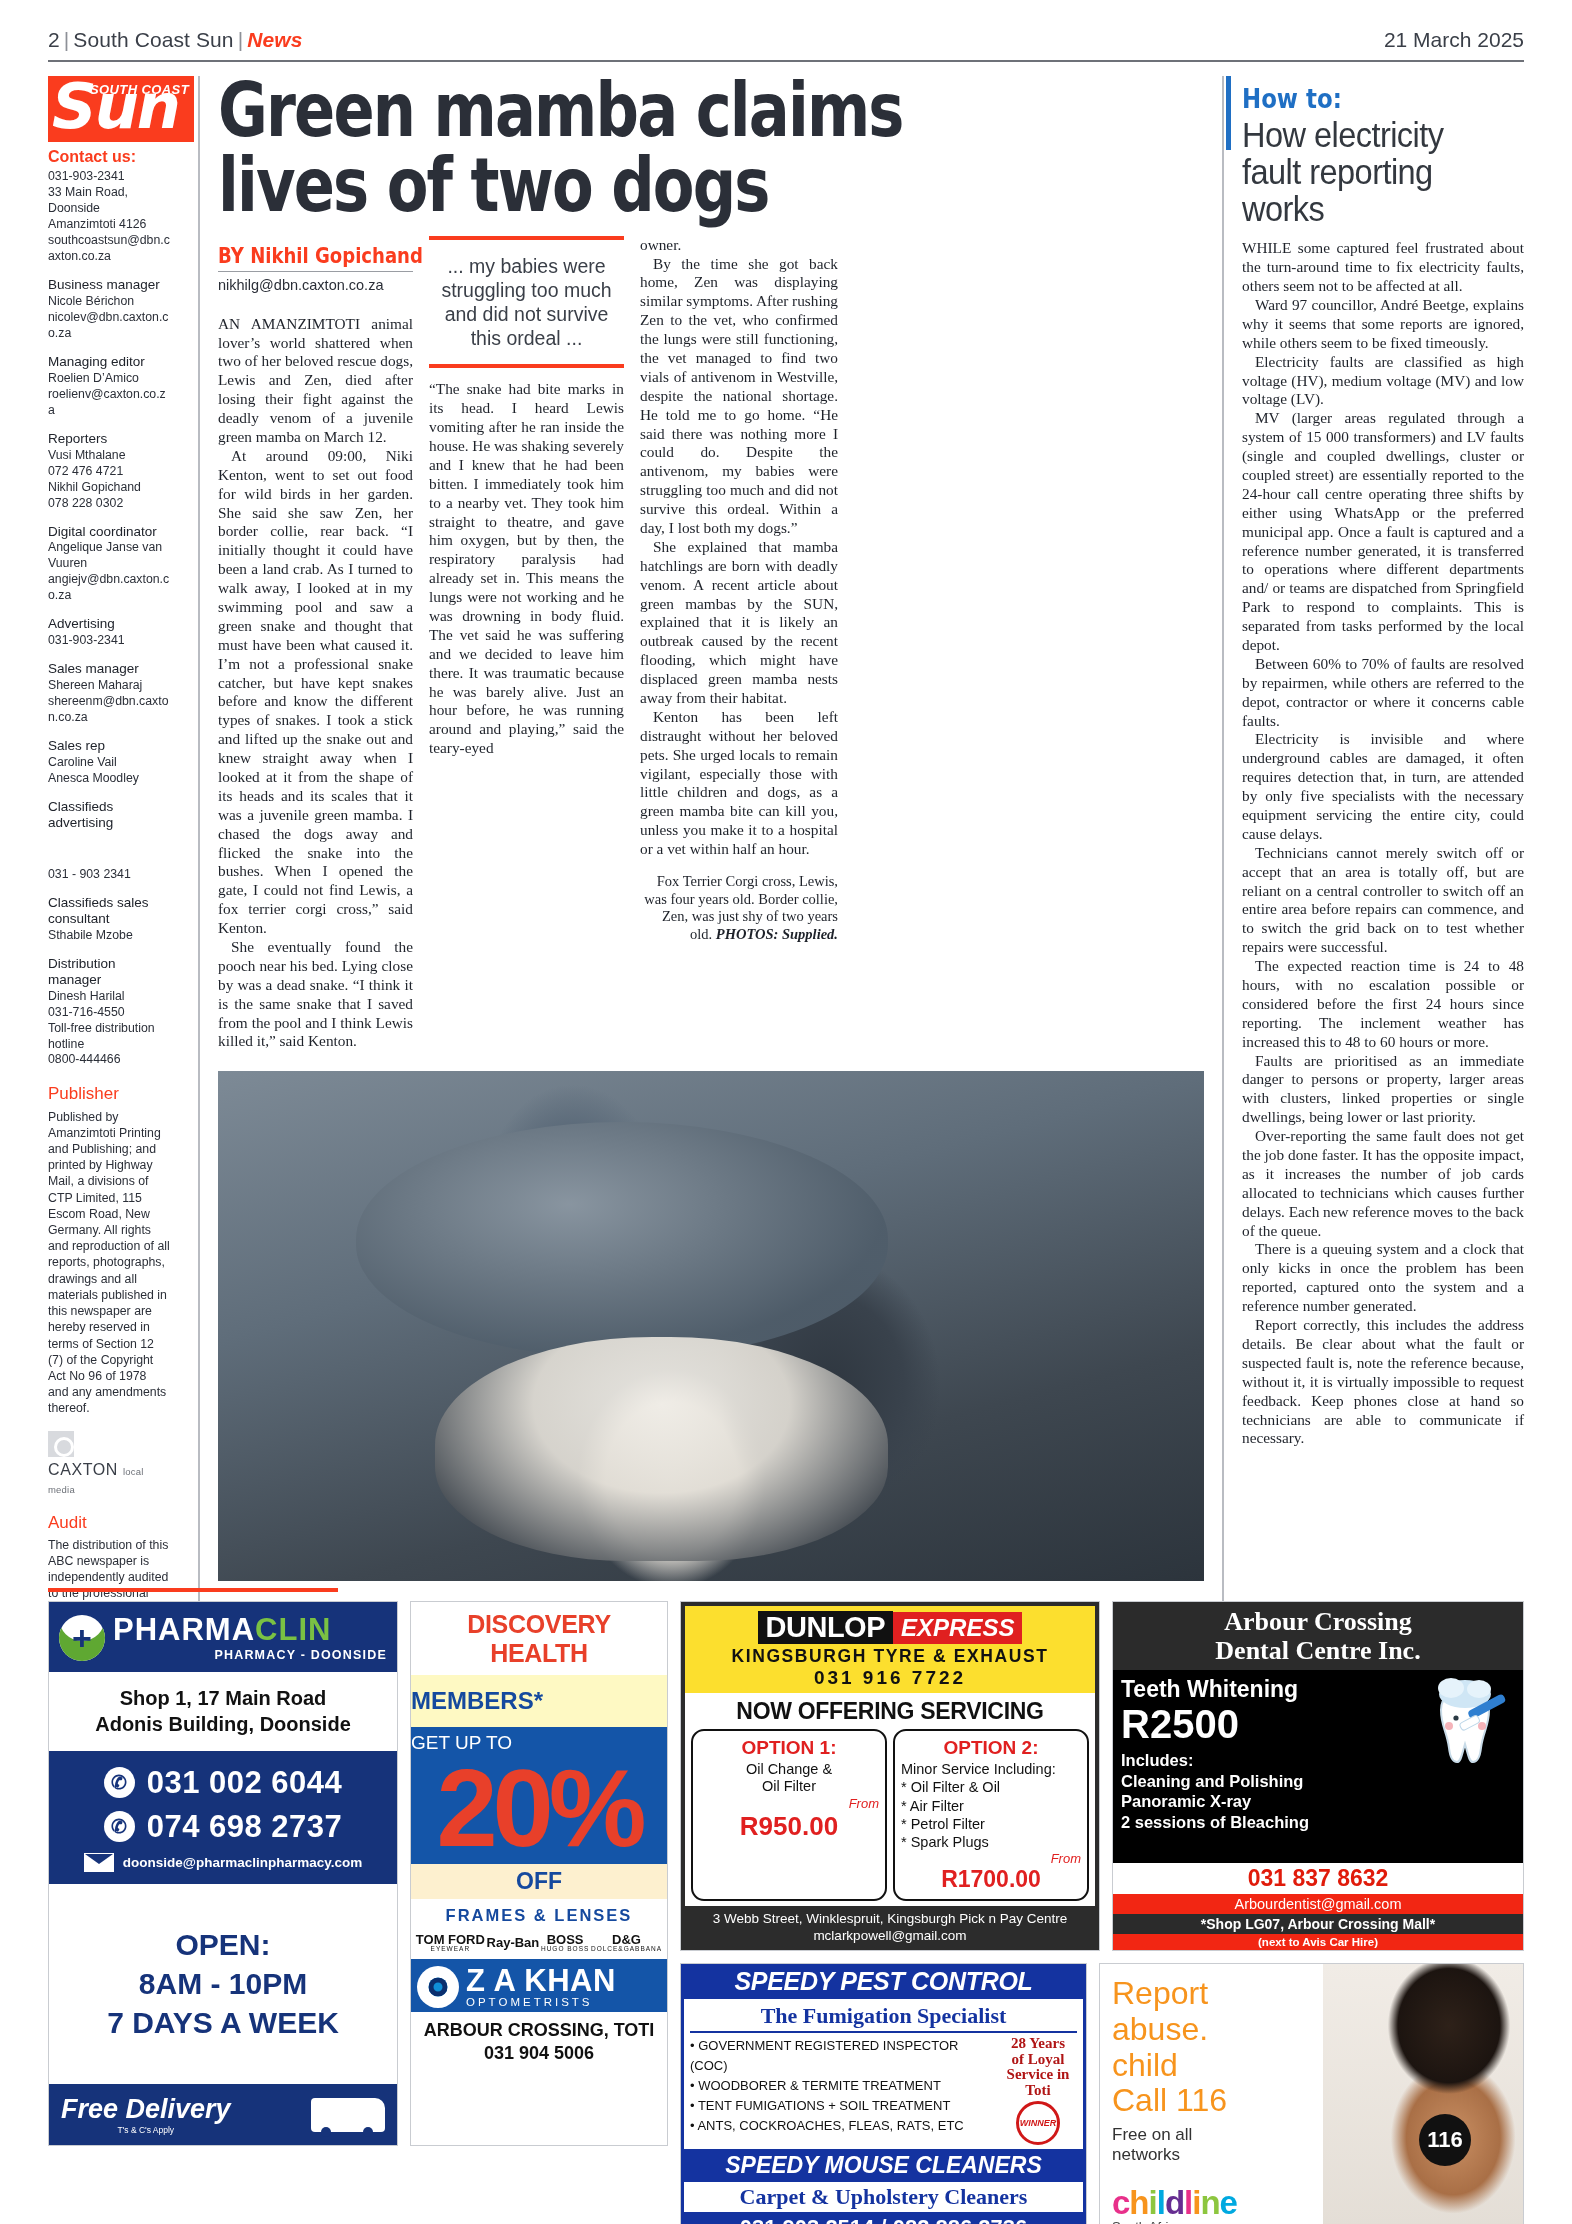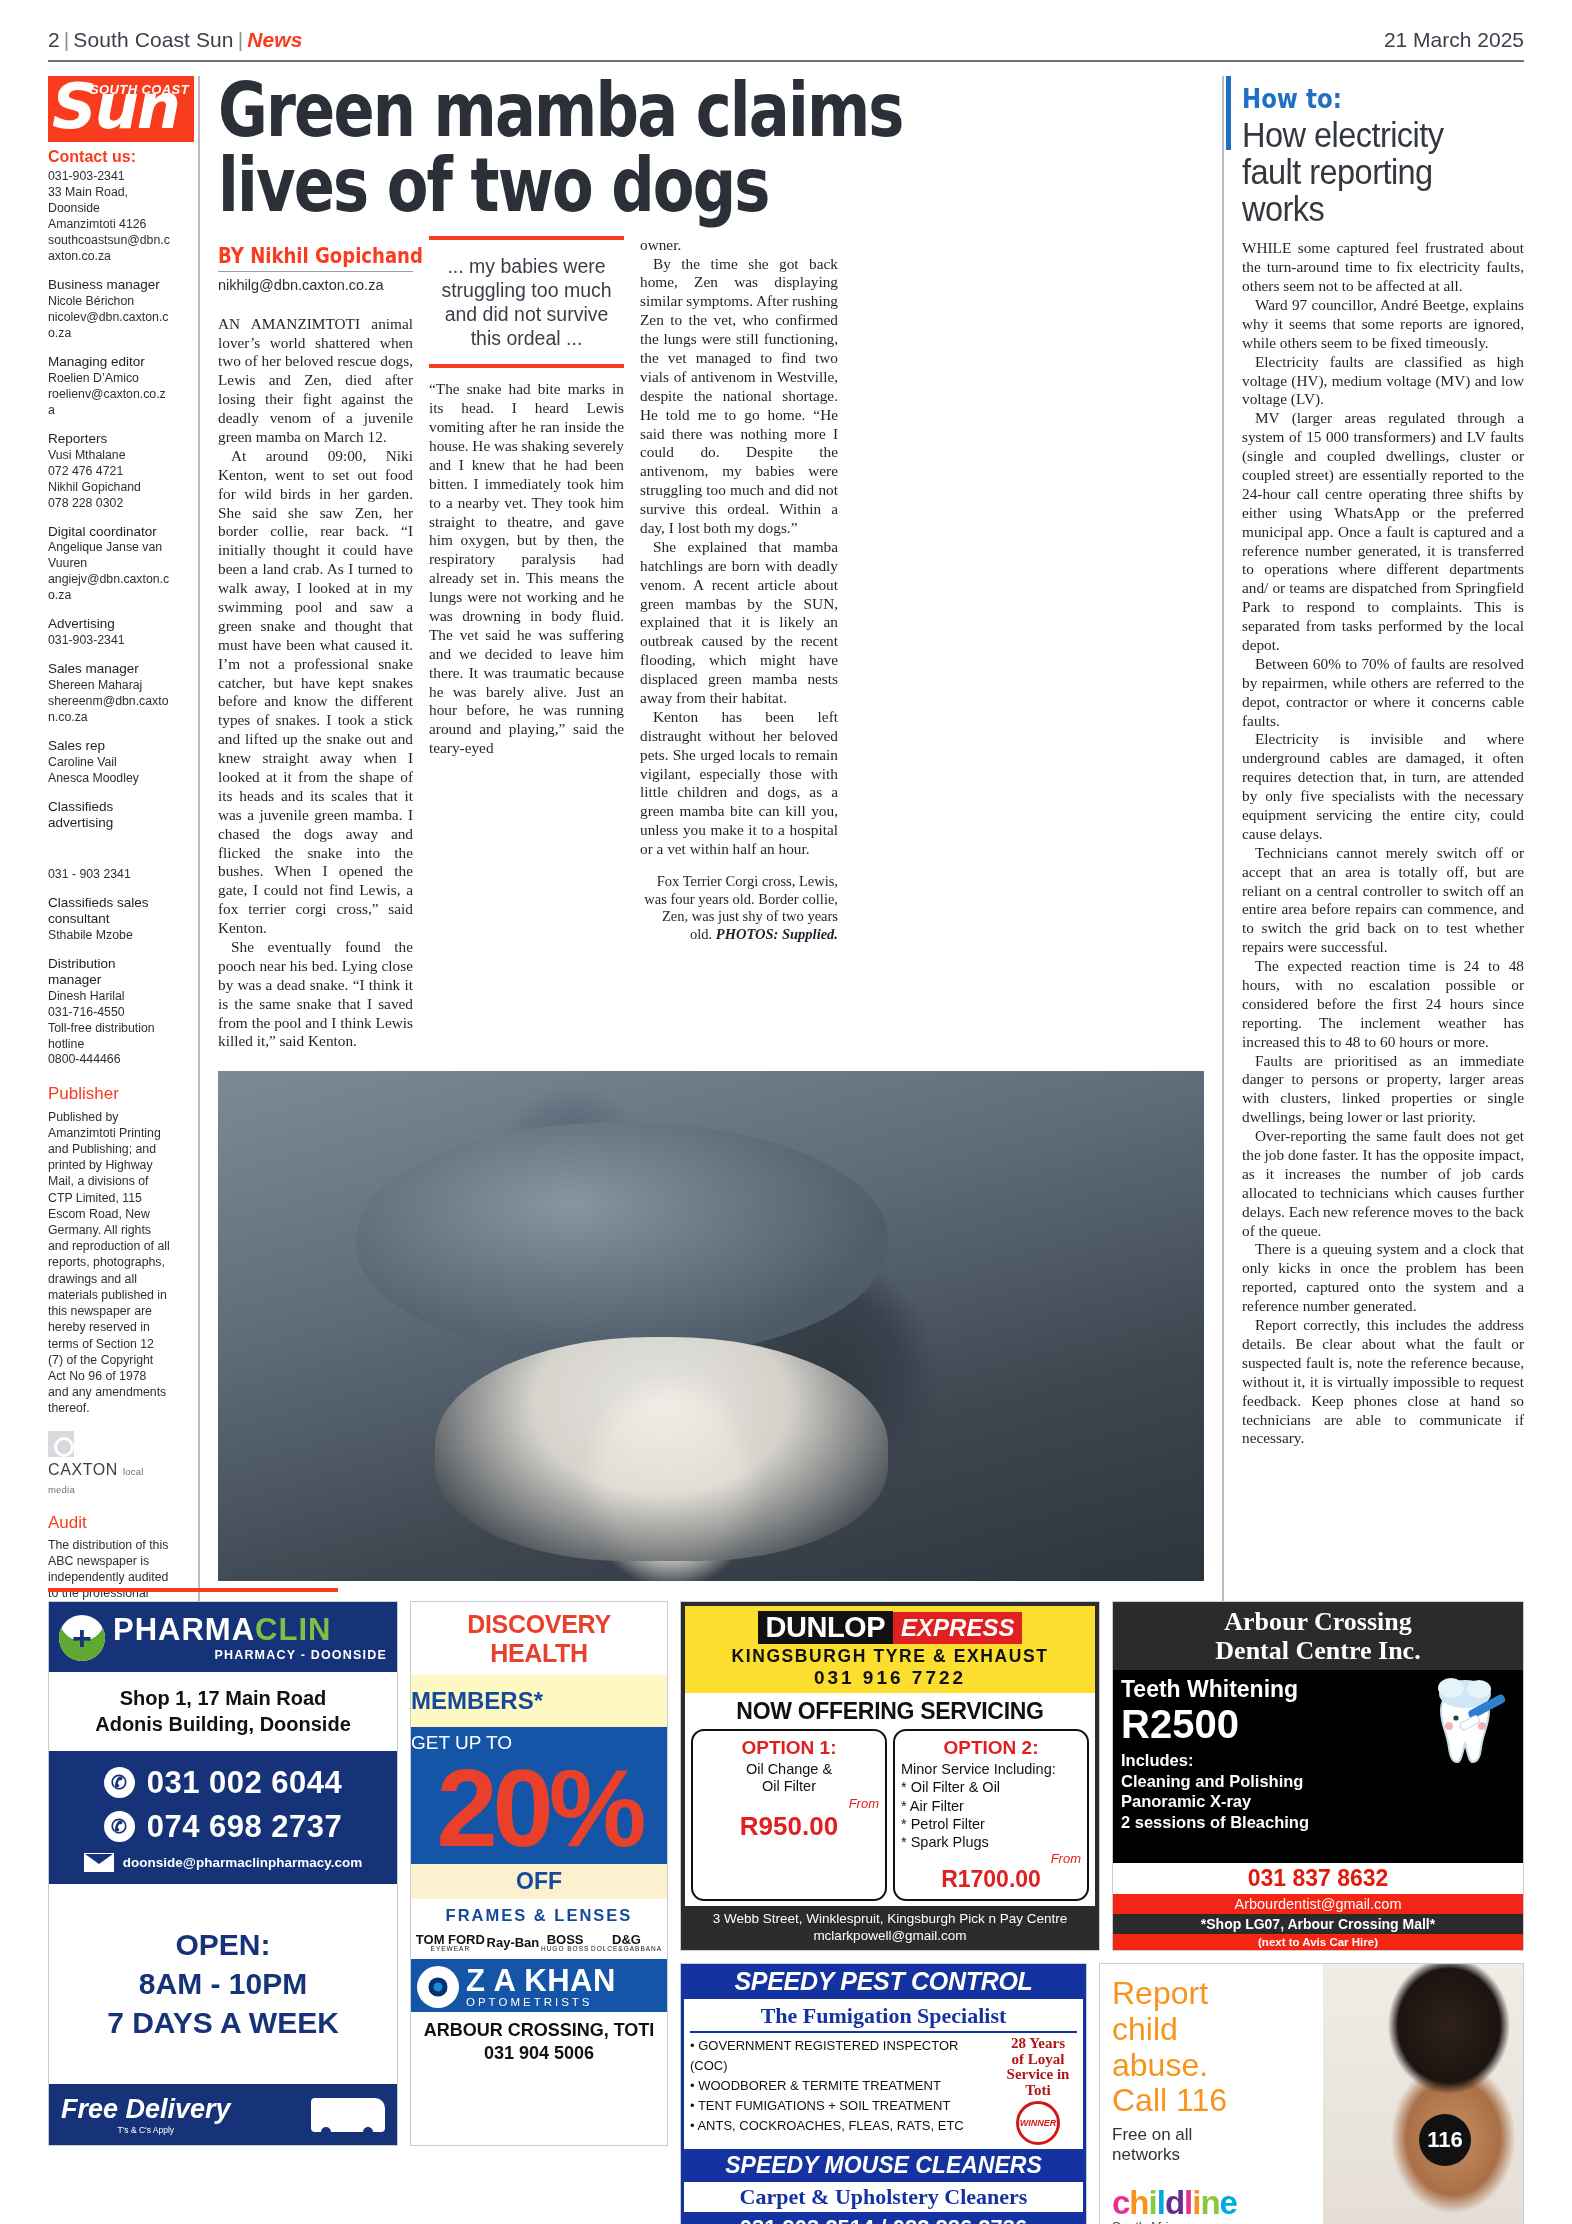--- a/index.html
+++ b/index.html
@@ -540,22 +540,22 @@
             </div>
             <div class="sp-mouse">SPEEDY MOUSE CLEANERS</div>
             <div class="sp-carp">Carpet &amp; Upholstery Cleaners</div>
             <div class="sp-tel">031 903 2514 / 082 886 2736</div>
           </div>
 
           <div class="adbox ad-child">
             <div class="cl-face"></div>
             <div class="cl-txt">
               <div>Report</div>
+              <div>abuse.</div>
               <div>child</div>
-              <div>abuse.</div>
               <div>Call 116</div>
             </div>
             <div class="cl-free" style="white-space:pre-line">Free on all
 networks</div>
             <div class="cl-116">116</div>
             <div class="cl-logo">
               <div class="cl-word" id="cl-word"><span>c</span><span>h</span><span>i</span><span>l</span><span>d</span><span>l</span><span>i</span><span>n</span><span>e</span></div>
               <div class="cl-sa">South Africa</div>
             </div>
           </div>

